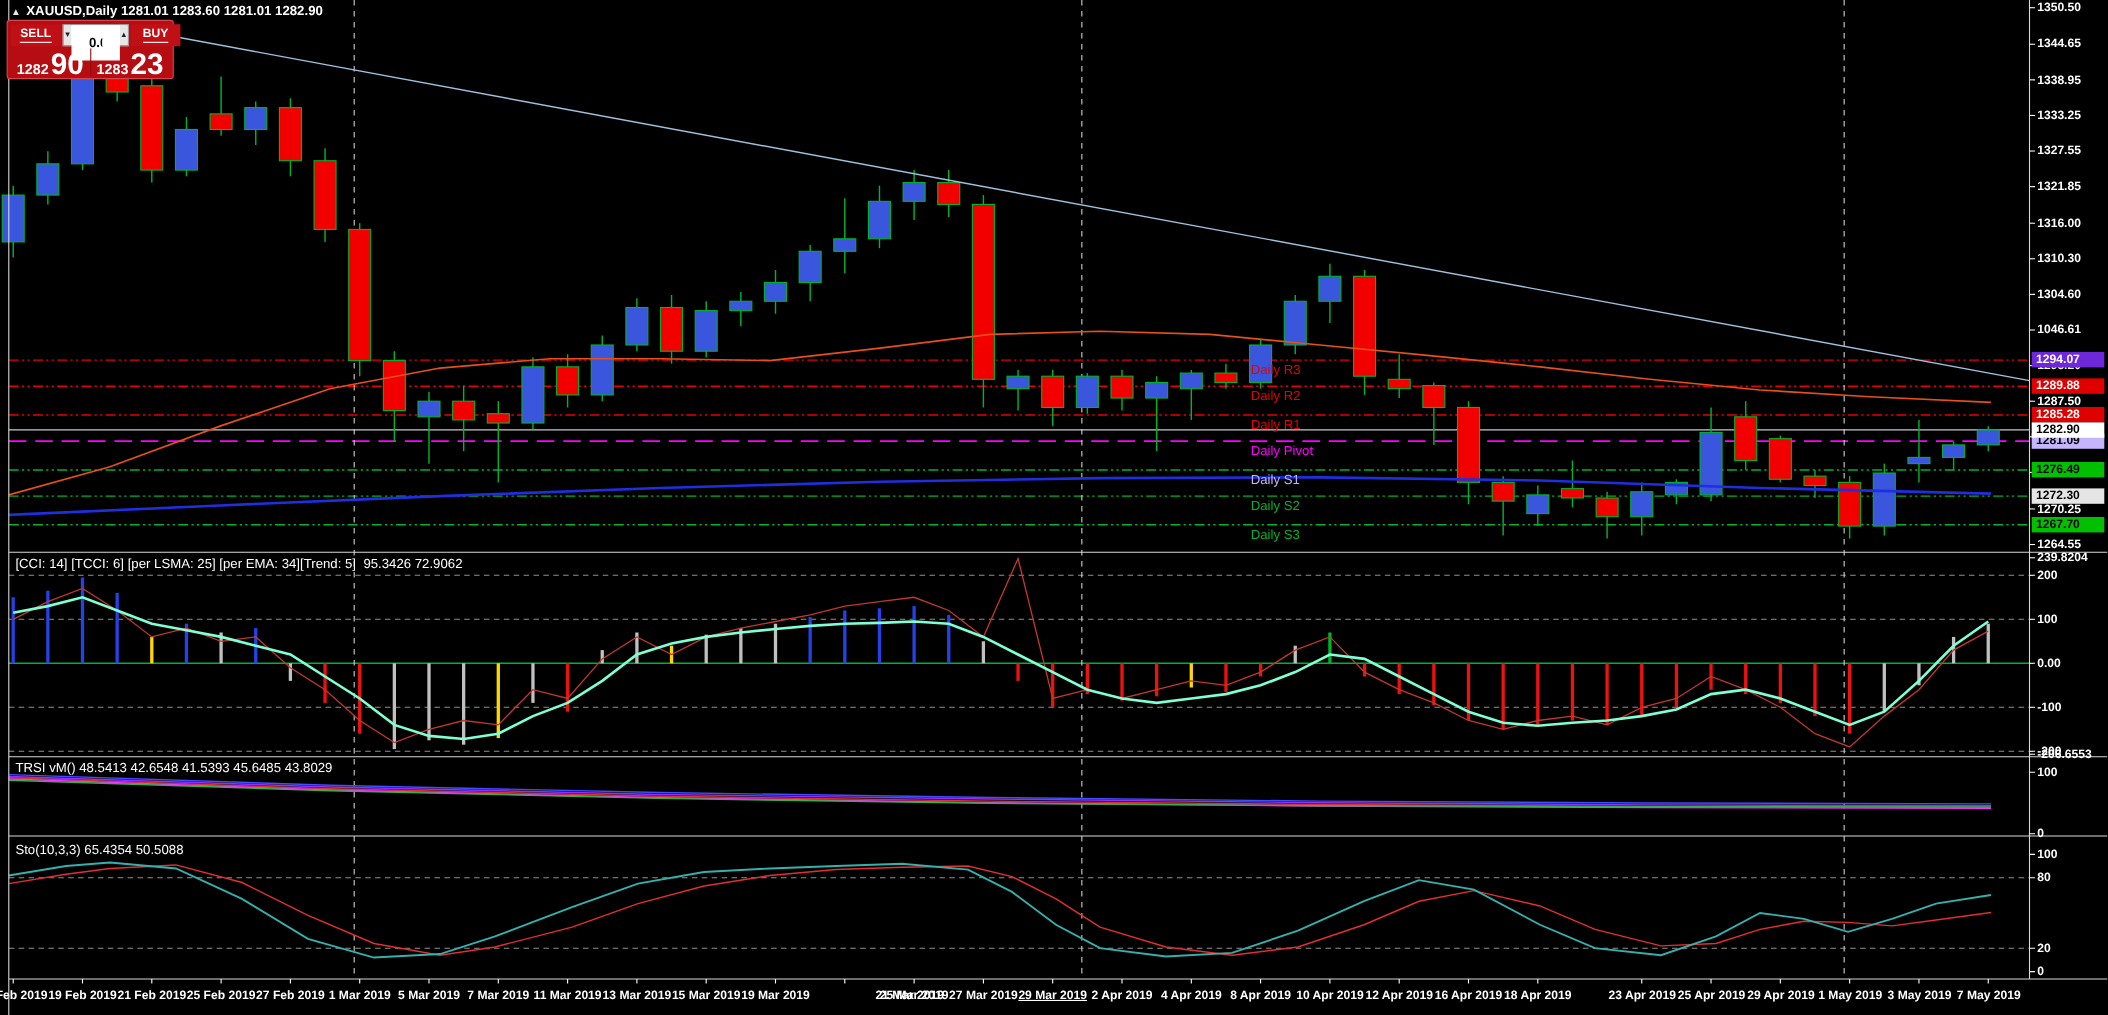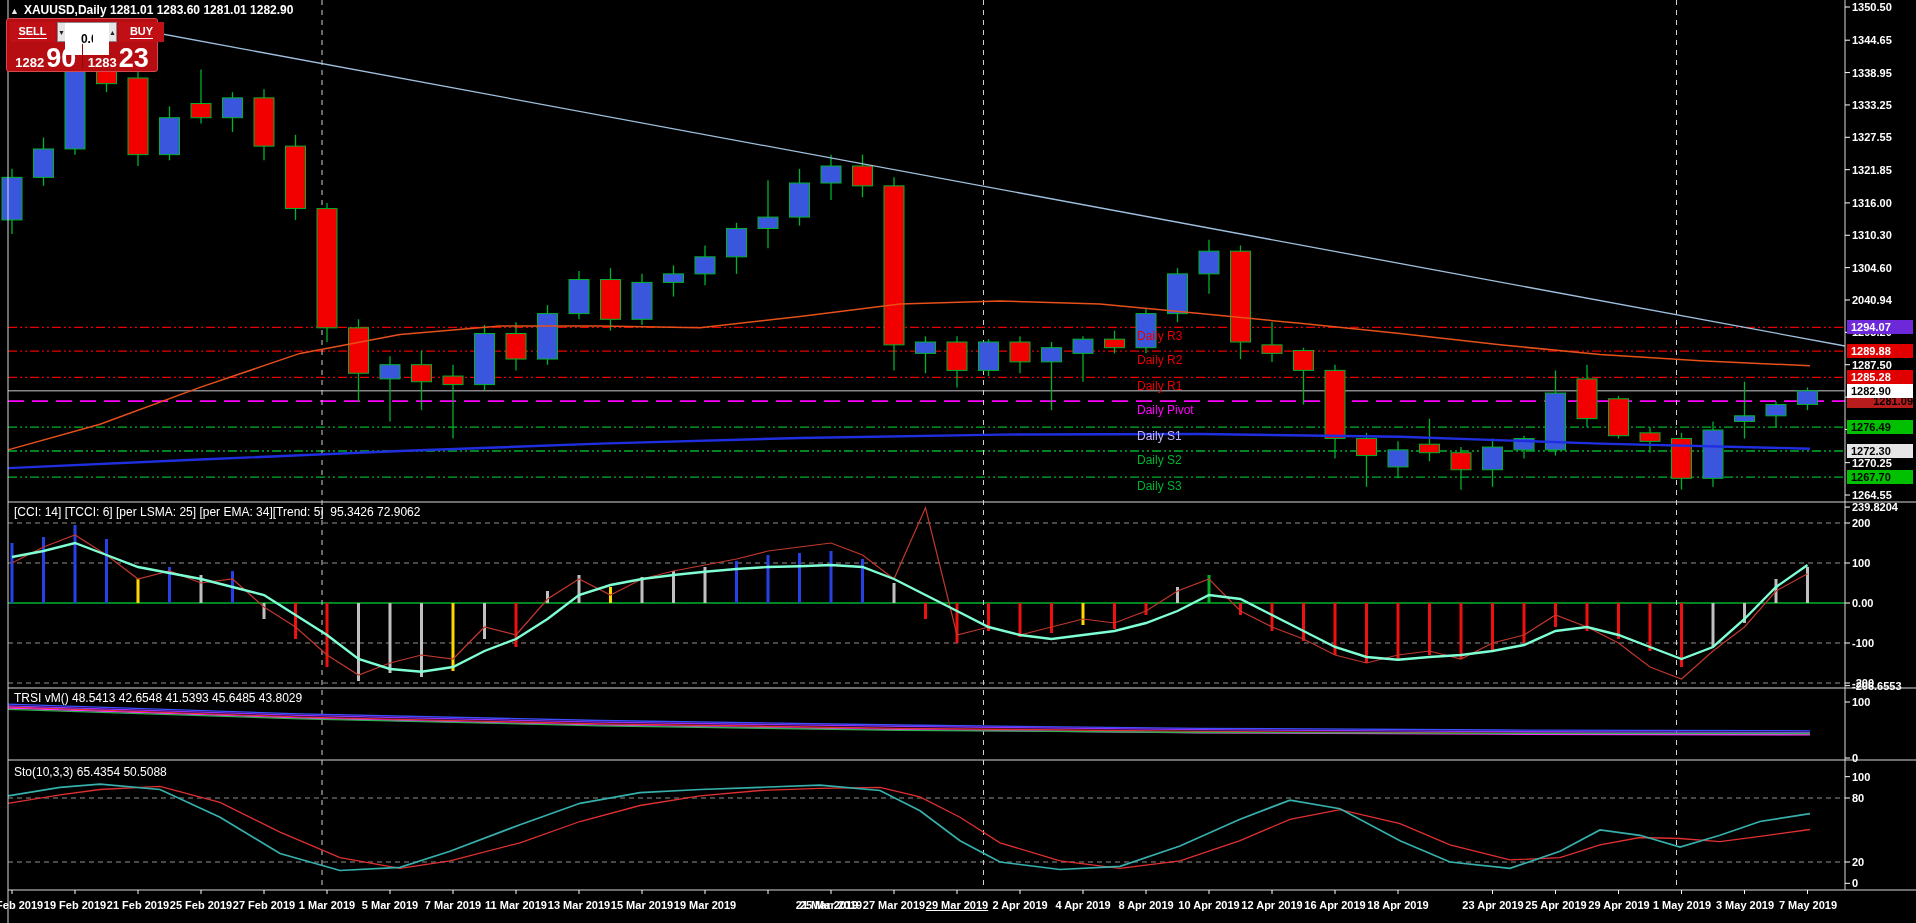--- a/index.html
+++ b/index.html
@@ -364,31 +364,31 @@
   <div id="price-axis">
       <div class="ax-label" style="top: 0px;">1350.50</div>
       <div class="ax-label" style="top: 33px;">1344.65</div>
       <div class="ax-label" style="top: 66px;">1338.95</div>
       <div class="ax-label" style="top: 98px;">1333.25</div>
       <div class="ax-label" style="top: 130px;">1327.55</div>
       <div class="ax-label" style="top: 163px;">1321.85</div>
       <div class="ax-label" style="top: 196px;">1316.00</div>
       <div class="ax-label" style="top: 228px;">1310.30</div>
       <div class="ax-label" style="top: 261px;">1304.60</div>
-      <div class="ax-label" style="top: 293px;">2040.94</div>
+      <div class="ax-label" style="top: 293px;">1046.61</div>
       <div class="ax-label" style="top: 325px;">1293.20</div>
       <div class="ax-label" style="top: 358px;">1287.50</div>
       <div class="ax-label" style="top: 390px;">1281.80</div>
       <div class="ax-label" style="top: 422px;">1276.10</div>
       <div class="ax-label" style="top: 456px;">1270.25</div>
       <div class="ax-label" style="top: 488px;">1264.55</div>
       <div class="badge" style="top: 320px; background: #6d28d9; color: rgb(255, 255, 255);">1294.07</div>
       <div class="badge" style="top: 344px; background: rgb(224, 0, 0); color: rgb(255, 255, 255);">1289.88</div>
       <div class="badge" style="top: 370px; background: rgb(224, 0, 0); color: rgb(255, 255, 255);">1285.28</div>
-      <div class="badge" style="top: 394px; background: #b91c1c; color: rgb(0, 0, 0); text-align: right;">1281.09</div>
+      <div class="badge" style="top: 394px; background: #c4b5fd; color: rgb(0, 0, 0);">1281.09</div>
       <div class="badge" style="top: 420px; background: rgb(0, 192, 0); color: rgb(0, 0, 0);">1276.49</div>
       <div class="badge" style="top: 444px; background: #e5e5e5; color: rgb(0, 0, 0);">1272.30</div>
       <div class="badge" style="top: 470px; background: rgb(0, 192, 0); color: rgb(0, 0, 0);">1267.70</div>
       <div class="badge" style="top: 384px; background: rgb(255, 255, 255); color: rgb(0, 0, 0); z-index: 3;">1282.90</div>
       <div class="ax-label" style="top: 500px;">239.8204</div>
       <div class="ax-label" style="top: 516px;">200</div>
       <div class="ax-label" style="top: 556px;">100</div>
       <div class="ax-label" style="top: 596px;">0.00</div>
       <div class="ax-label" style="top: 636px;">-100</div>
       <div class="ax-label" style="top: 676px;">-200</div>

